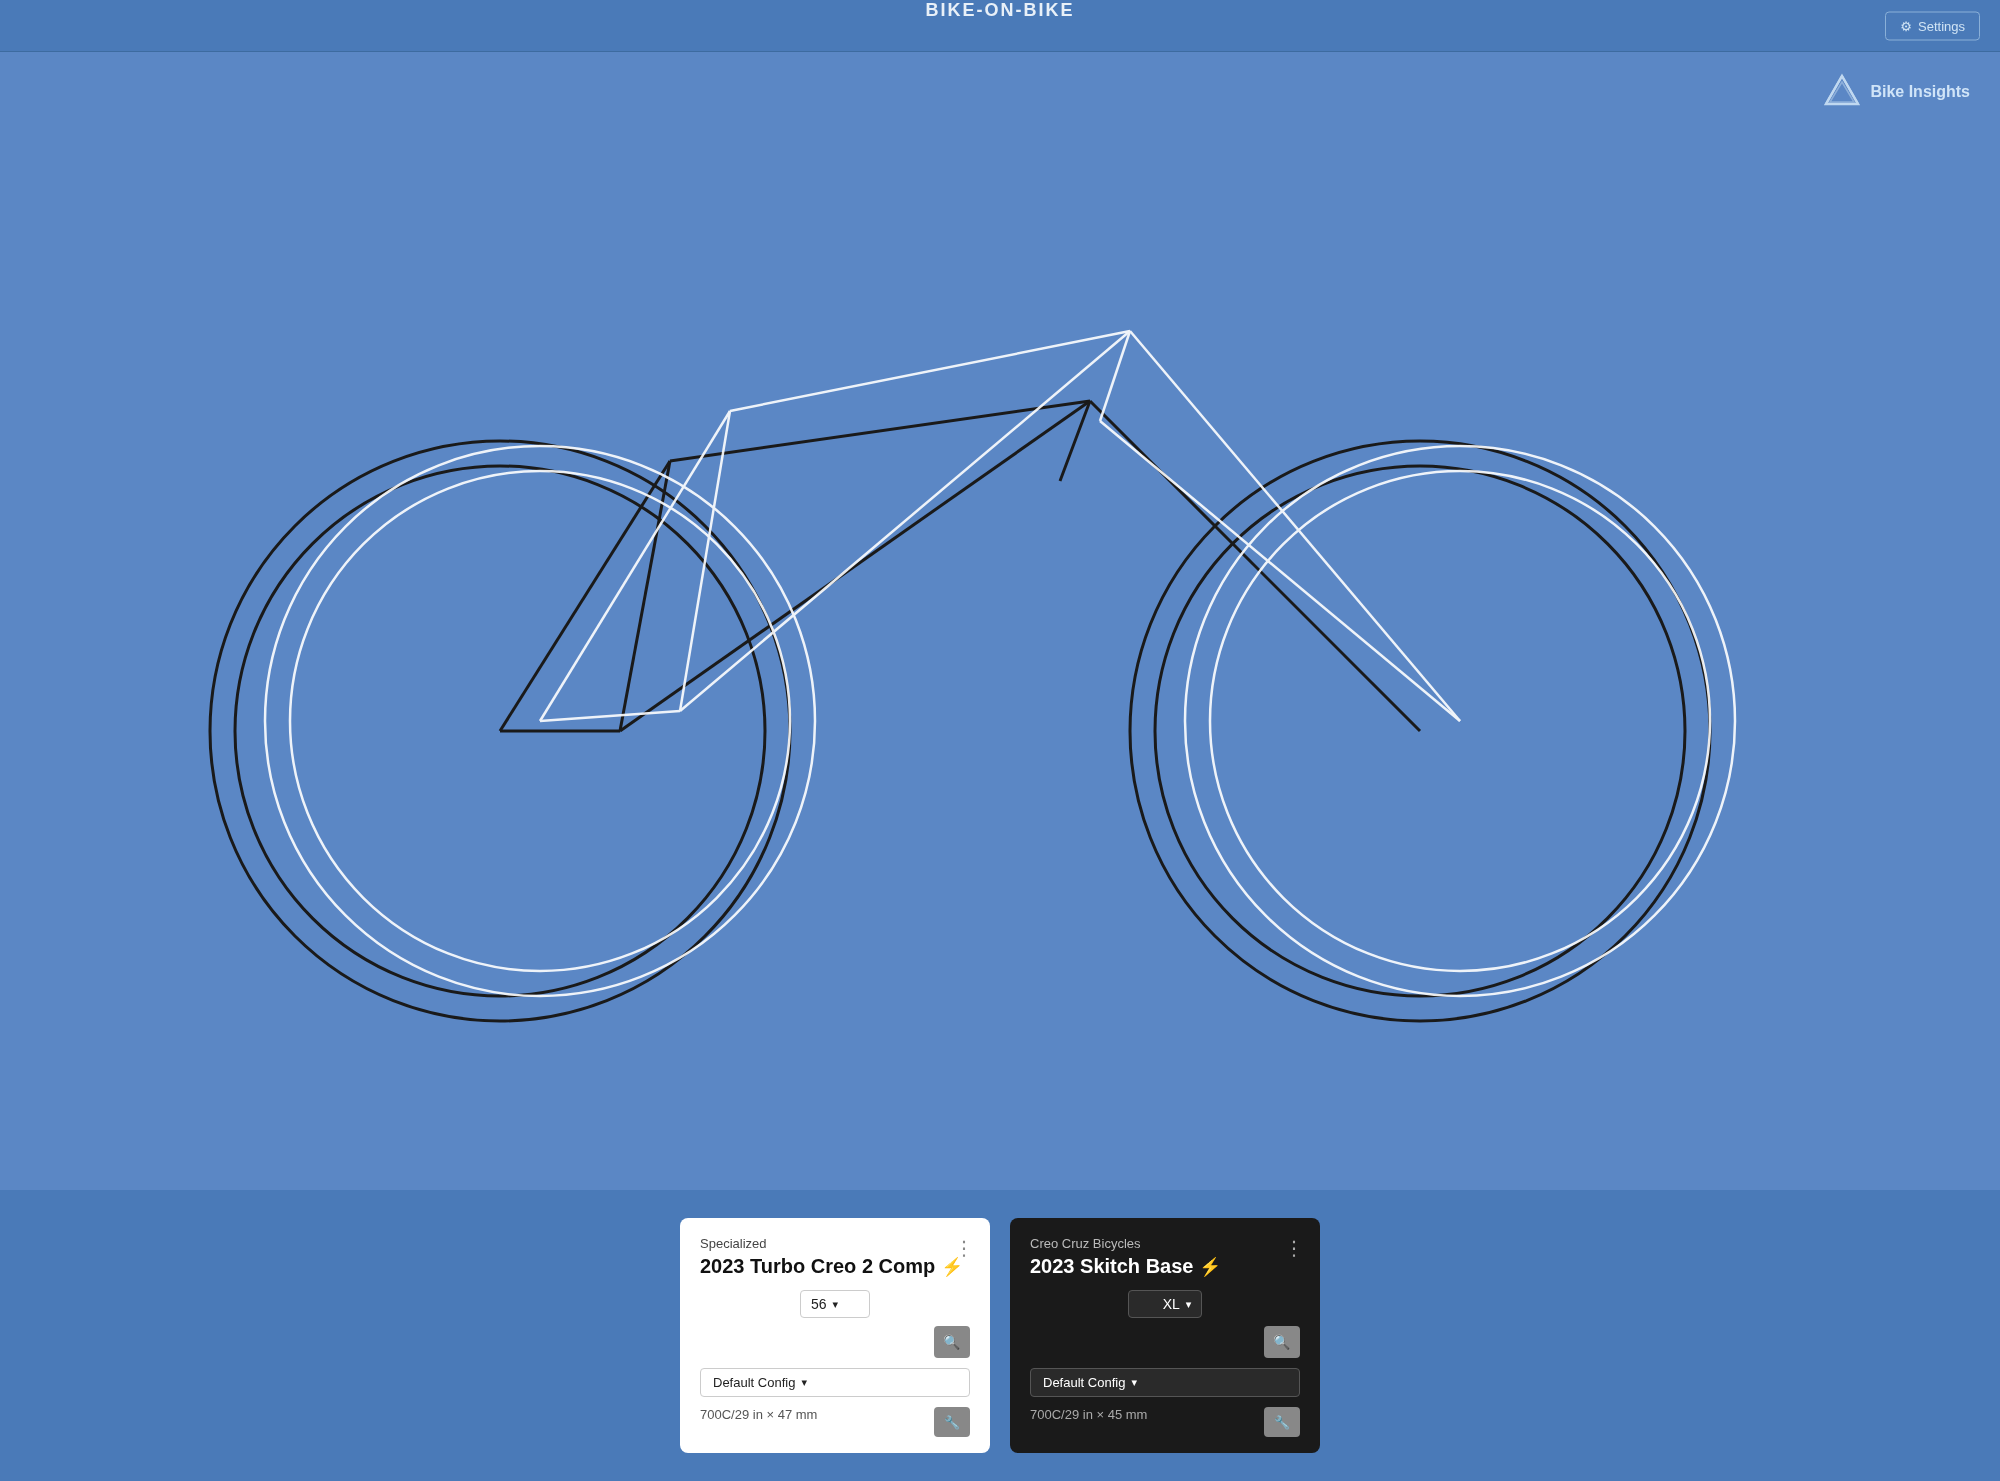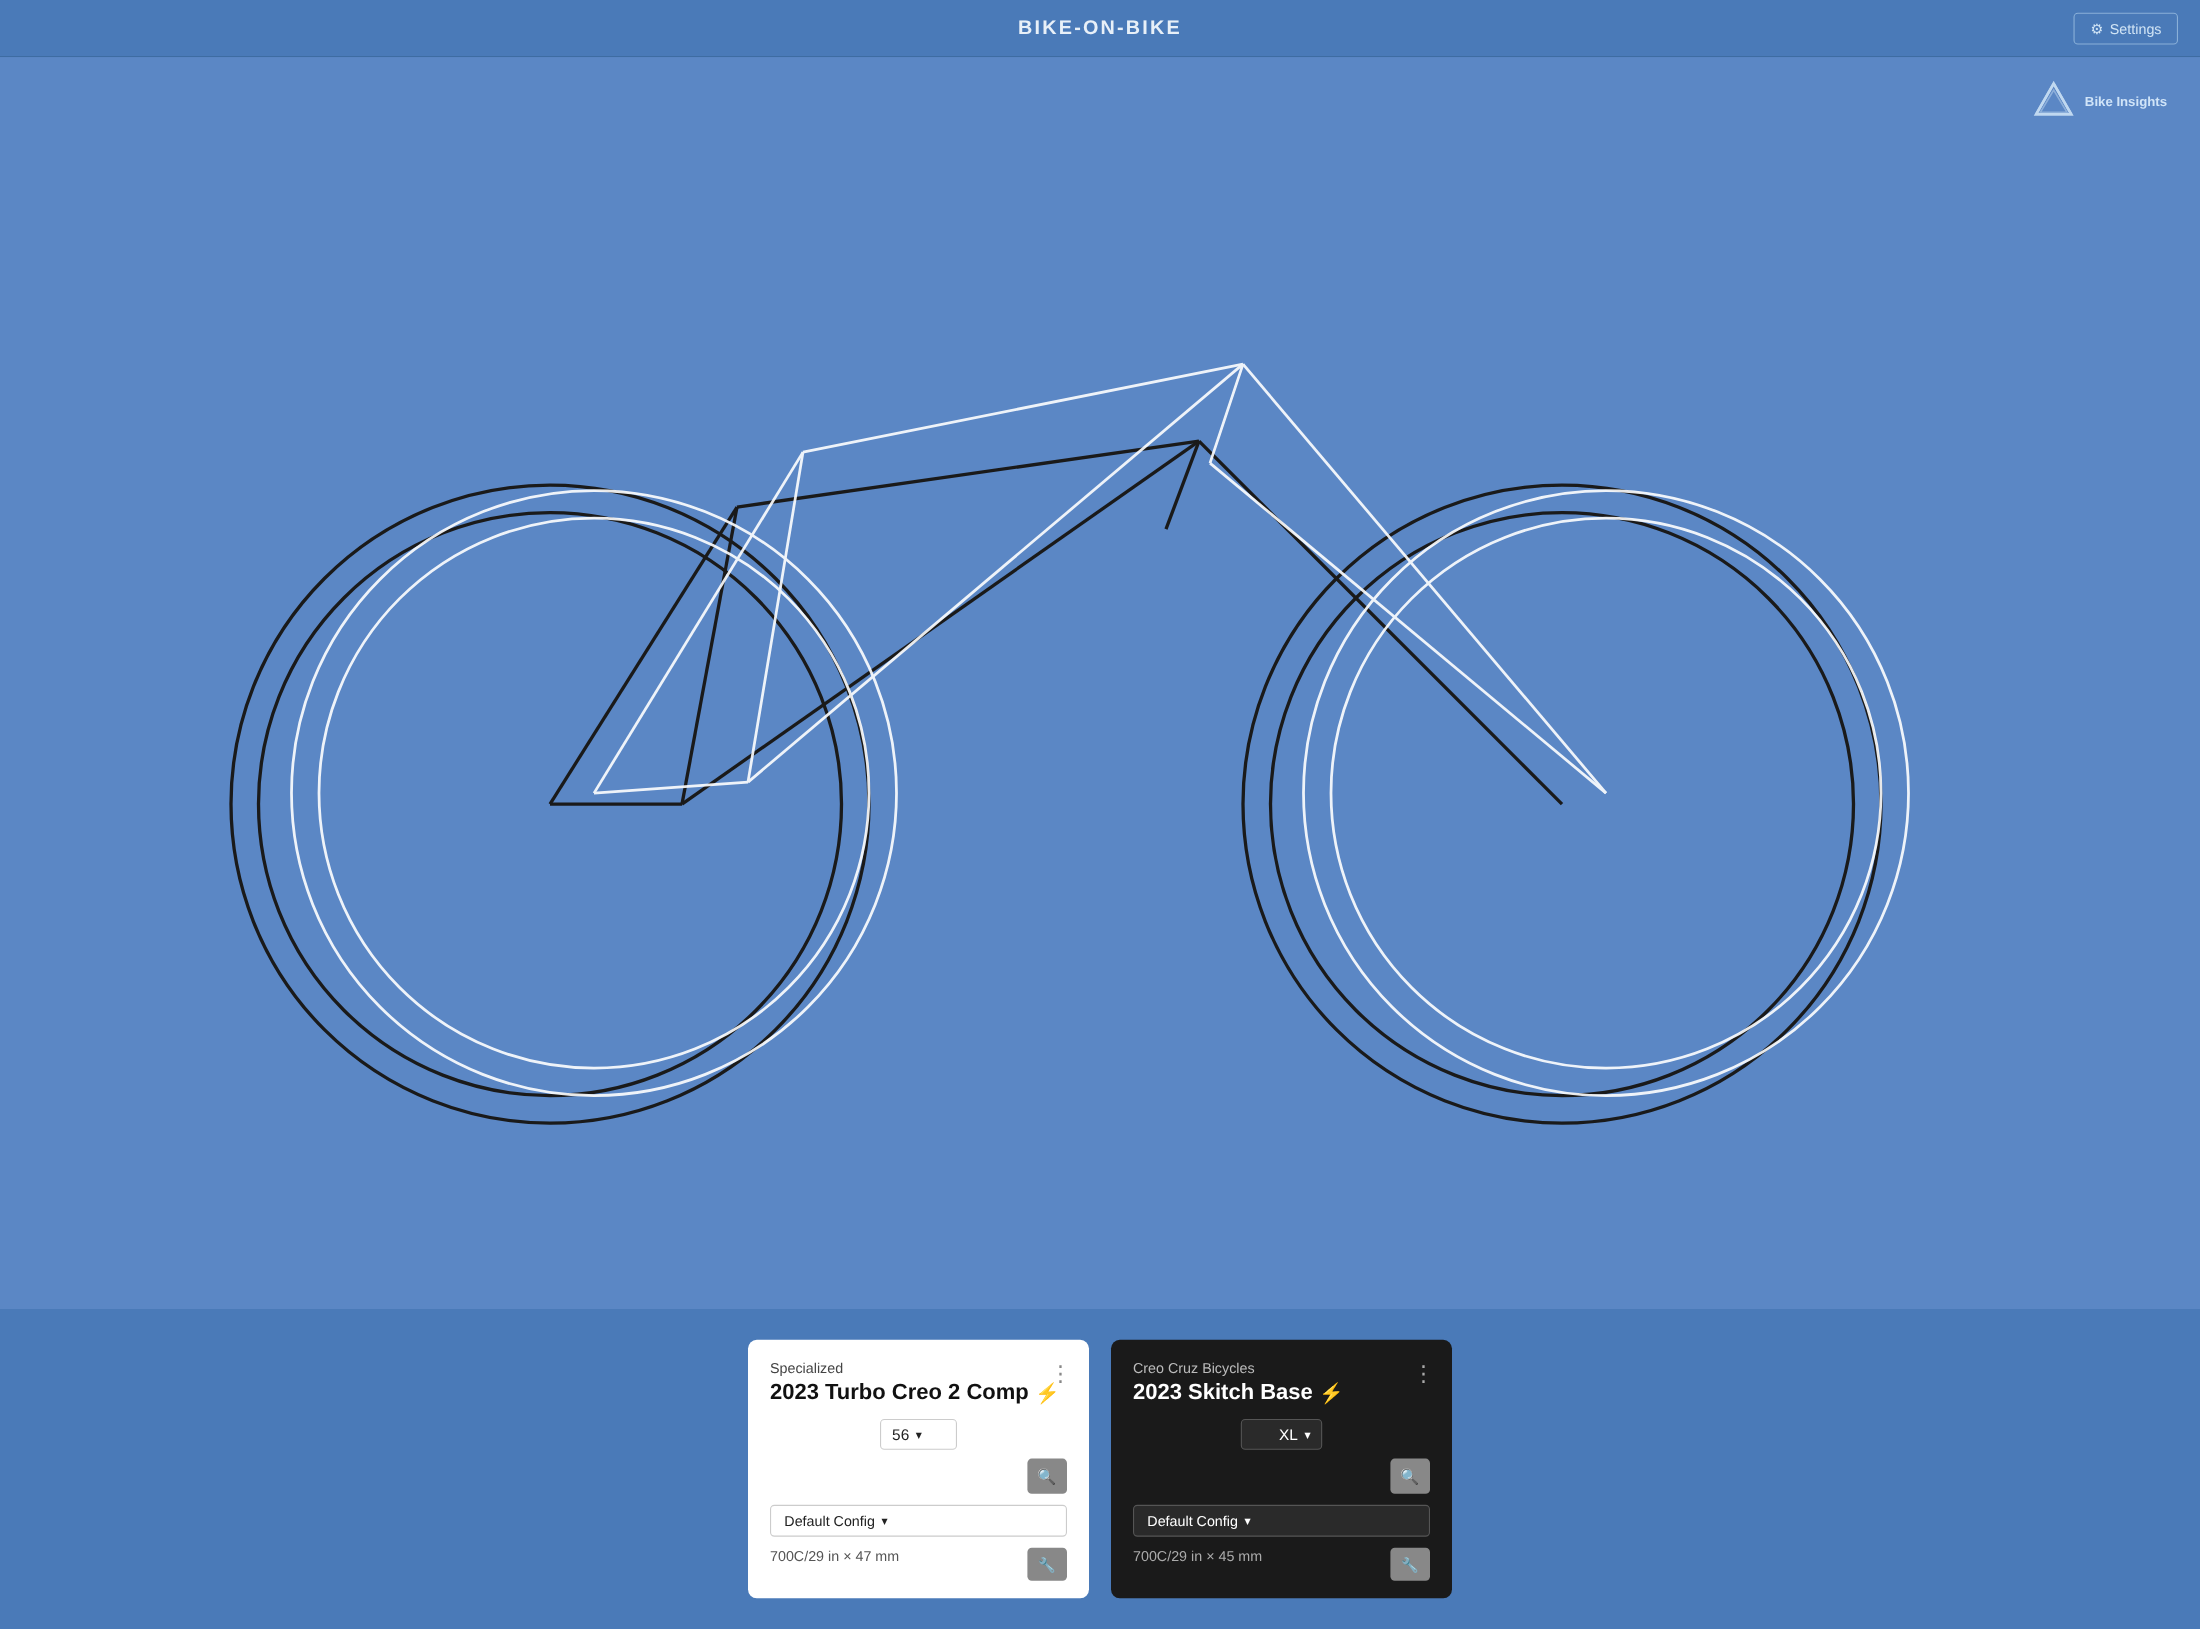--- a/index.html
+++ b/index.html
@@ -11,21 +11,21 @@
       overflow: hidden;
       display: flex;
       flex-direction: column;
     }
 
     
     #header {
       background: #4a7ab8;
       height: 52px;
       display: flex;
-      align-items: center;
+      align-items: flex-start;
       justify-content: center;
       position: relative;
       border-bottom: 1px solid #3d6ba0;
     }
     #header-title {
       color: #e8f0f8;
       font-size: 18px;
       font-weight: 600;
       letter-spacing: 2px;
     }
@@ -245,21 +245,21 @@
 <div id="bike-canvas">
 
   <div id="logo">
     <svg id="logo-icon" viewBox="0 0 40 40" fill="none" xmlns="http://www.w3.org/2000/svg">
       <polygon points="20,4 36,32 4,32" stroke="#c0d8f0" stroke-width="2.5" fill="none"></polygon>
       <polygon points="20,10 32,30 8,30" stroke="#c0d8f0" stroke-width="1.5" fill="none" opacity="0.5"></polygon>
       <line x1="20" y1="4" x2="4" y2="32" stroke="#c0d8f0" stroke-width="2"></line>
       <line x1="20" y1="4" x2="36" y2="32" stroke="#c0d8f0" stroke-width="2"></line>
     </svg>
     <div>
-      <div style="font-size:12px;font-weight:700;color:#d0e4f8;">Bike Insights</div>
+      <div style="font-size:16px;font-weight:700;color:#d0e4f8;">Bike Insights</div>
     </div>
   </div>
 
   <svg id="bike-svg" viewBox="0 0 2000 900" xmlns="http://www.w3.org/2000/svg">
 
     <g stroke="#1a1a1a" stroke-width="3" fill="none">
 
       <circle cx="500" cy="560" r="290"></circle>
       <circle cx="500" cy="560" r="265"></circle>
 

